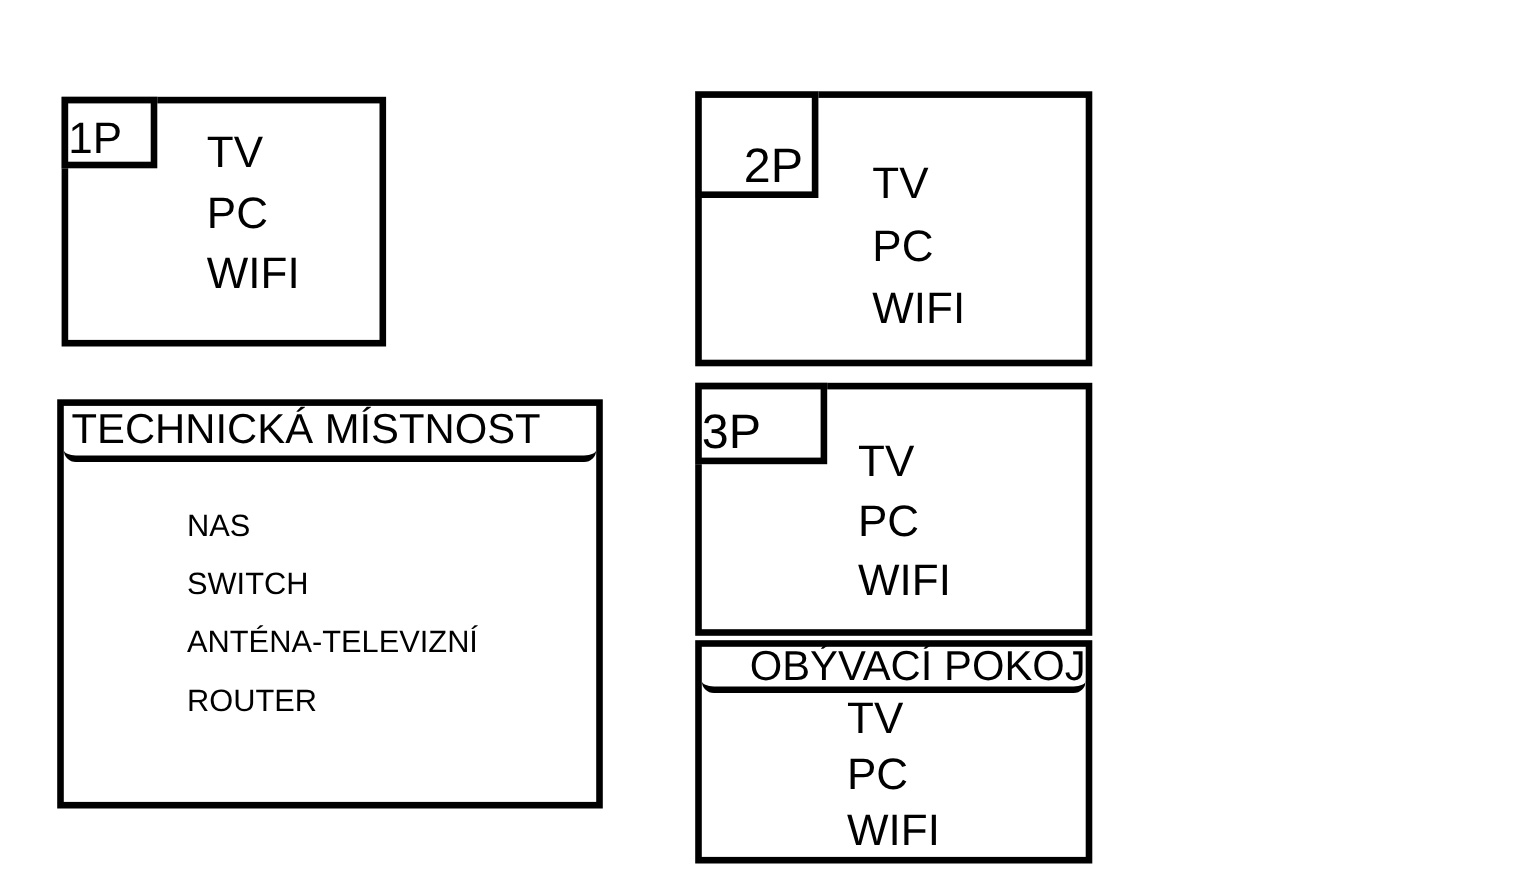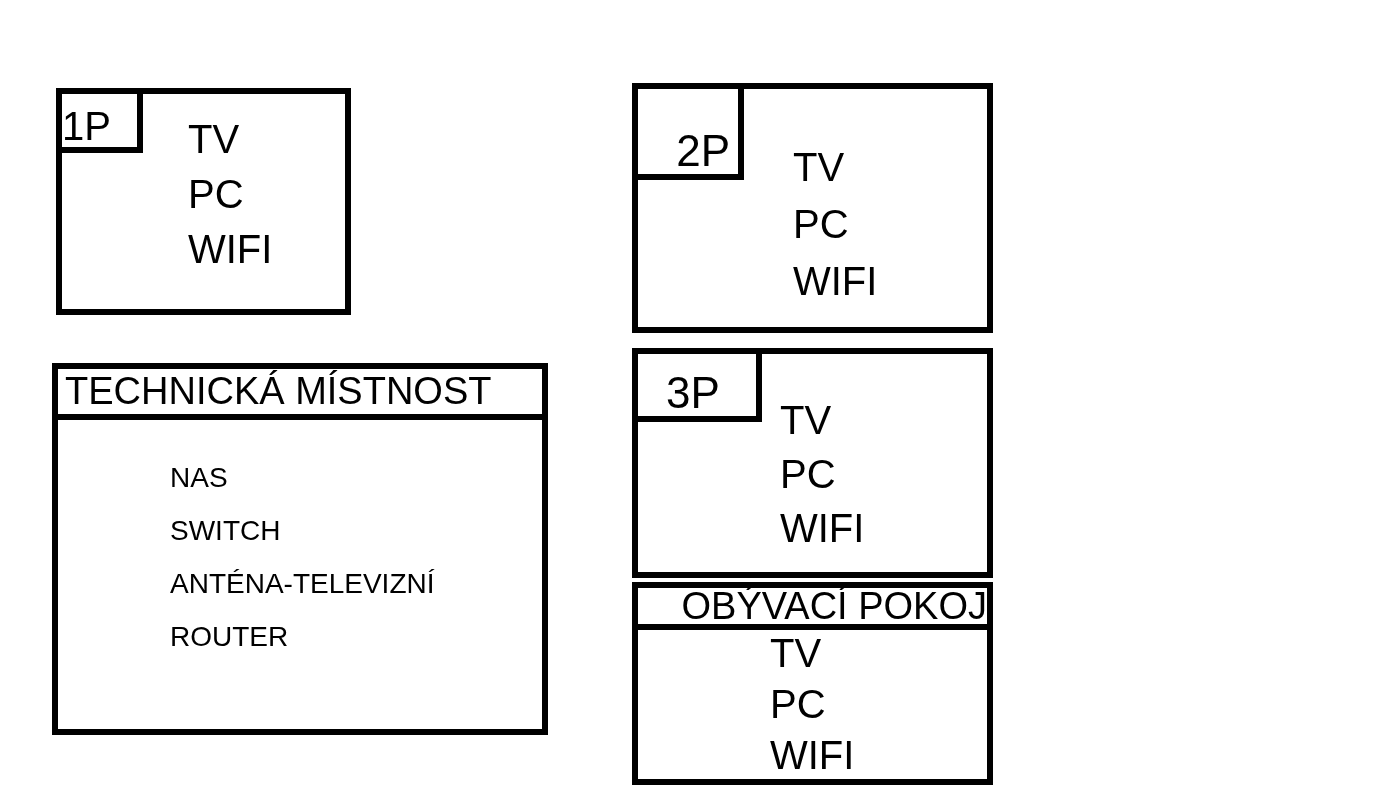--- a/index.html
+++ b/index.html
@@ -42,20 +42,21 @@
     position: absolute;
     left: 0;
     right: 0;
     top: 0;
     border-bottom: 6px solid #000;
     box-sizing: border-box;
     display: flex;
     align-items: center;
     font-size: 38px;
     white-space: nowrap;
+    border-radius: 11px;
   }
   .items {
     position: absolute;
     font-size: 40px;
     white-space: nowrap;
   }
   .item { display: block; }
 
   
   #room-floor1 { left: 56px; top: 88px; width: 295px; height: 227px; }
@@ -67,21 +68,21 @@
   #room-tech .room-header { height: 51px; padding-left: 7px; }
   #room-tech .items { left: 112px; top: 82px; font-size: 28px; line-height: 53px; }
 
   
   #room-floor2 { left: 632px; top: 83px; width: 361px; height: 250px; }
   #room-floor2 .corner { width: 112px; height: 97px; justify-content: flex-end; padding-right: 8px; font-size: 44px; padding-bottom: 2px; }
   #room-floor2 .items { left: 155px; top: 50px; line-height: 57px; }
 
   
   #room-floor3 { left: 632px; top: 348px; width: 361px; height: 230px; }
-  #room-floor3 .corner { width: 130px; height: 74px; justify-content: center; padding-right: 8px; font-size: 44px; padding-bottom: 2px; }
+  #room-floor3 .corner { width: 120px; height: 74px; justify-content: flex-start; padding-right: 8px; font-size: 44px; padding-bottom: 2px; }
   #room-floor3 .items { left: 142px; top: 39px; line-height: 54px; }
 
   
   #room-living { left: 632px; top: 582px; width: 361px; height: 203px; }
   #room-living .room-header { height: 42px; padding-left: 15px; justify-content: flex-end; }
   #room-living .items { left: 132px; top: 40px; line-height: 51px; }
 </style>
 </head>
 <body>
 

